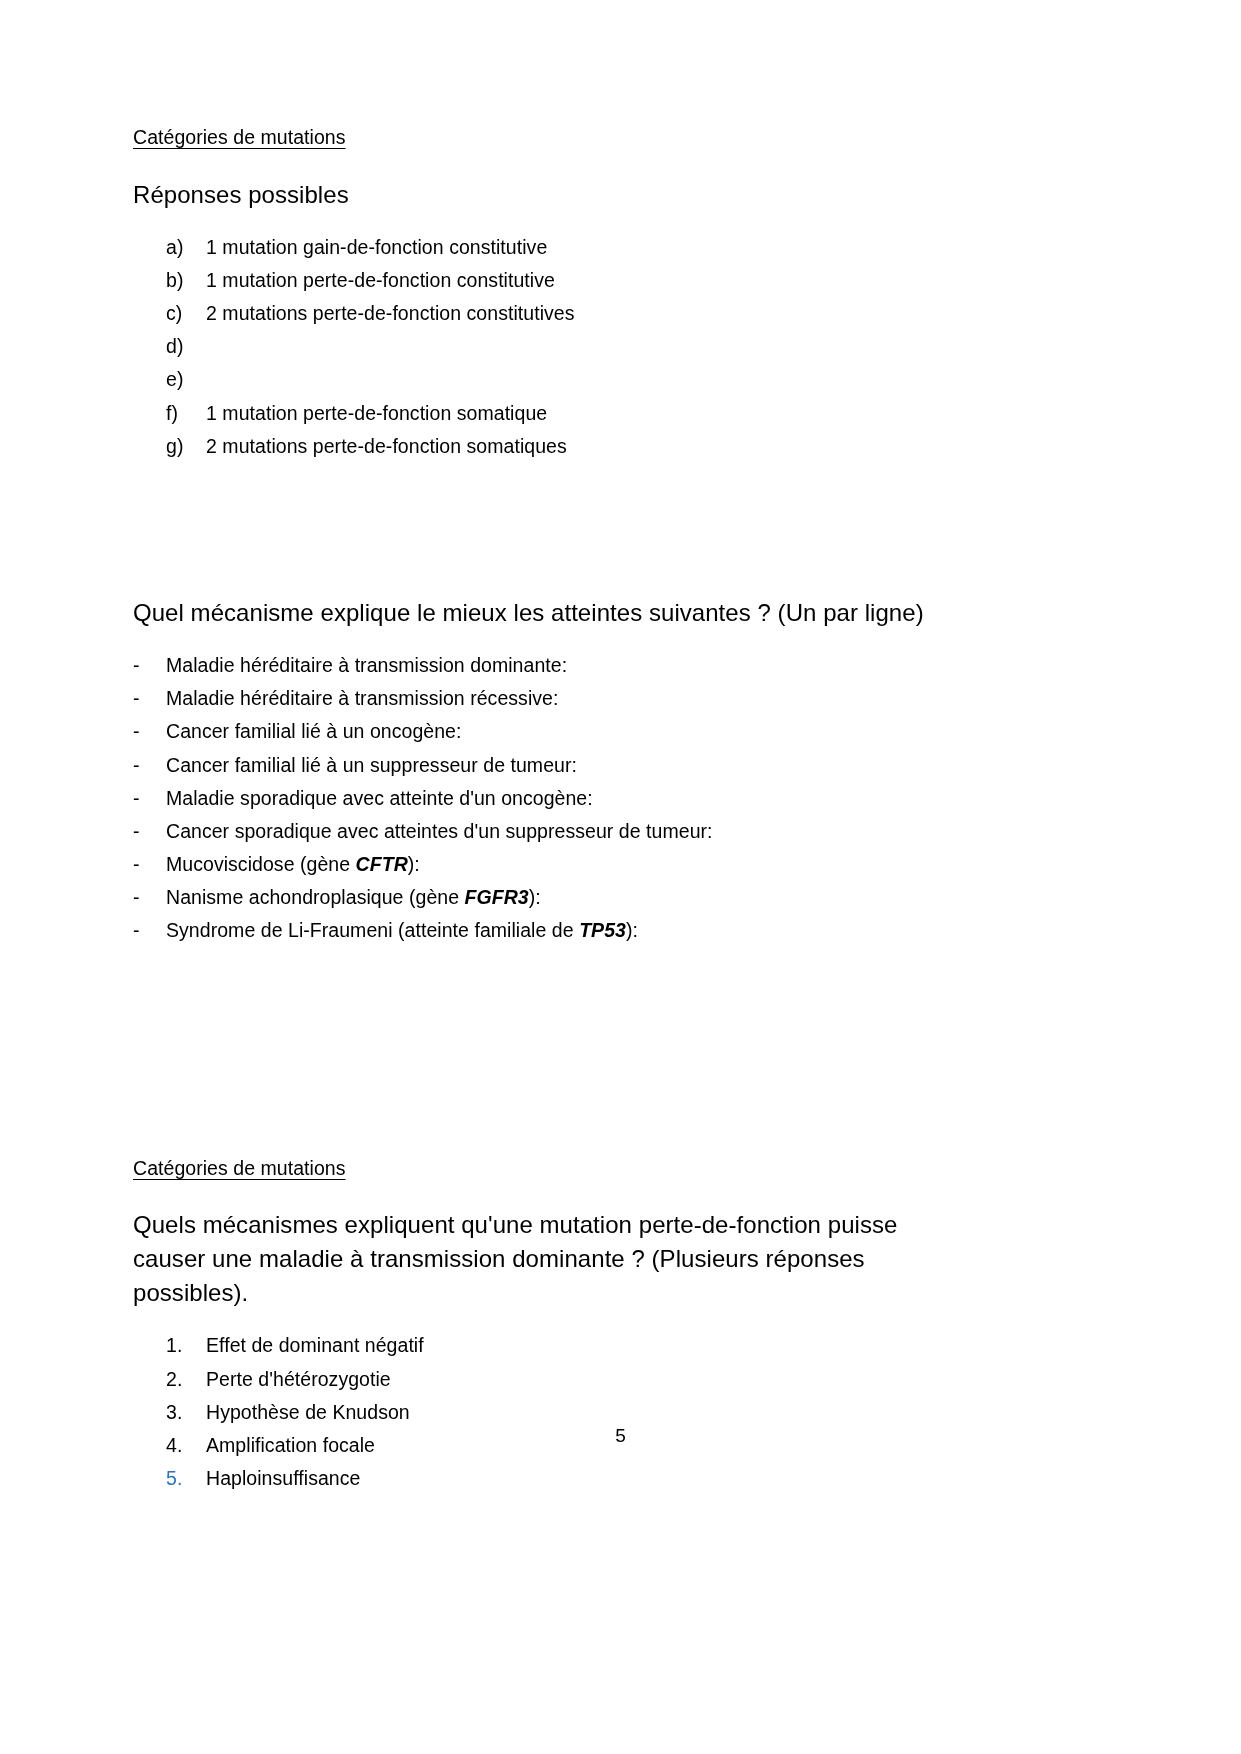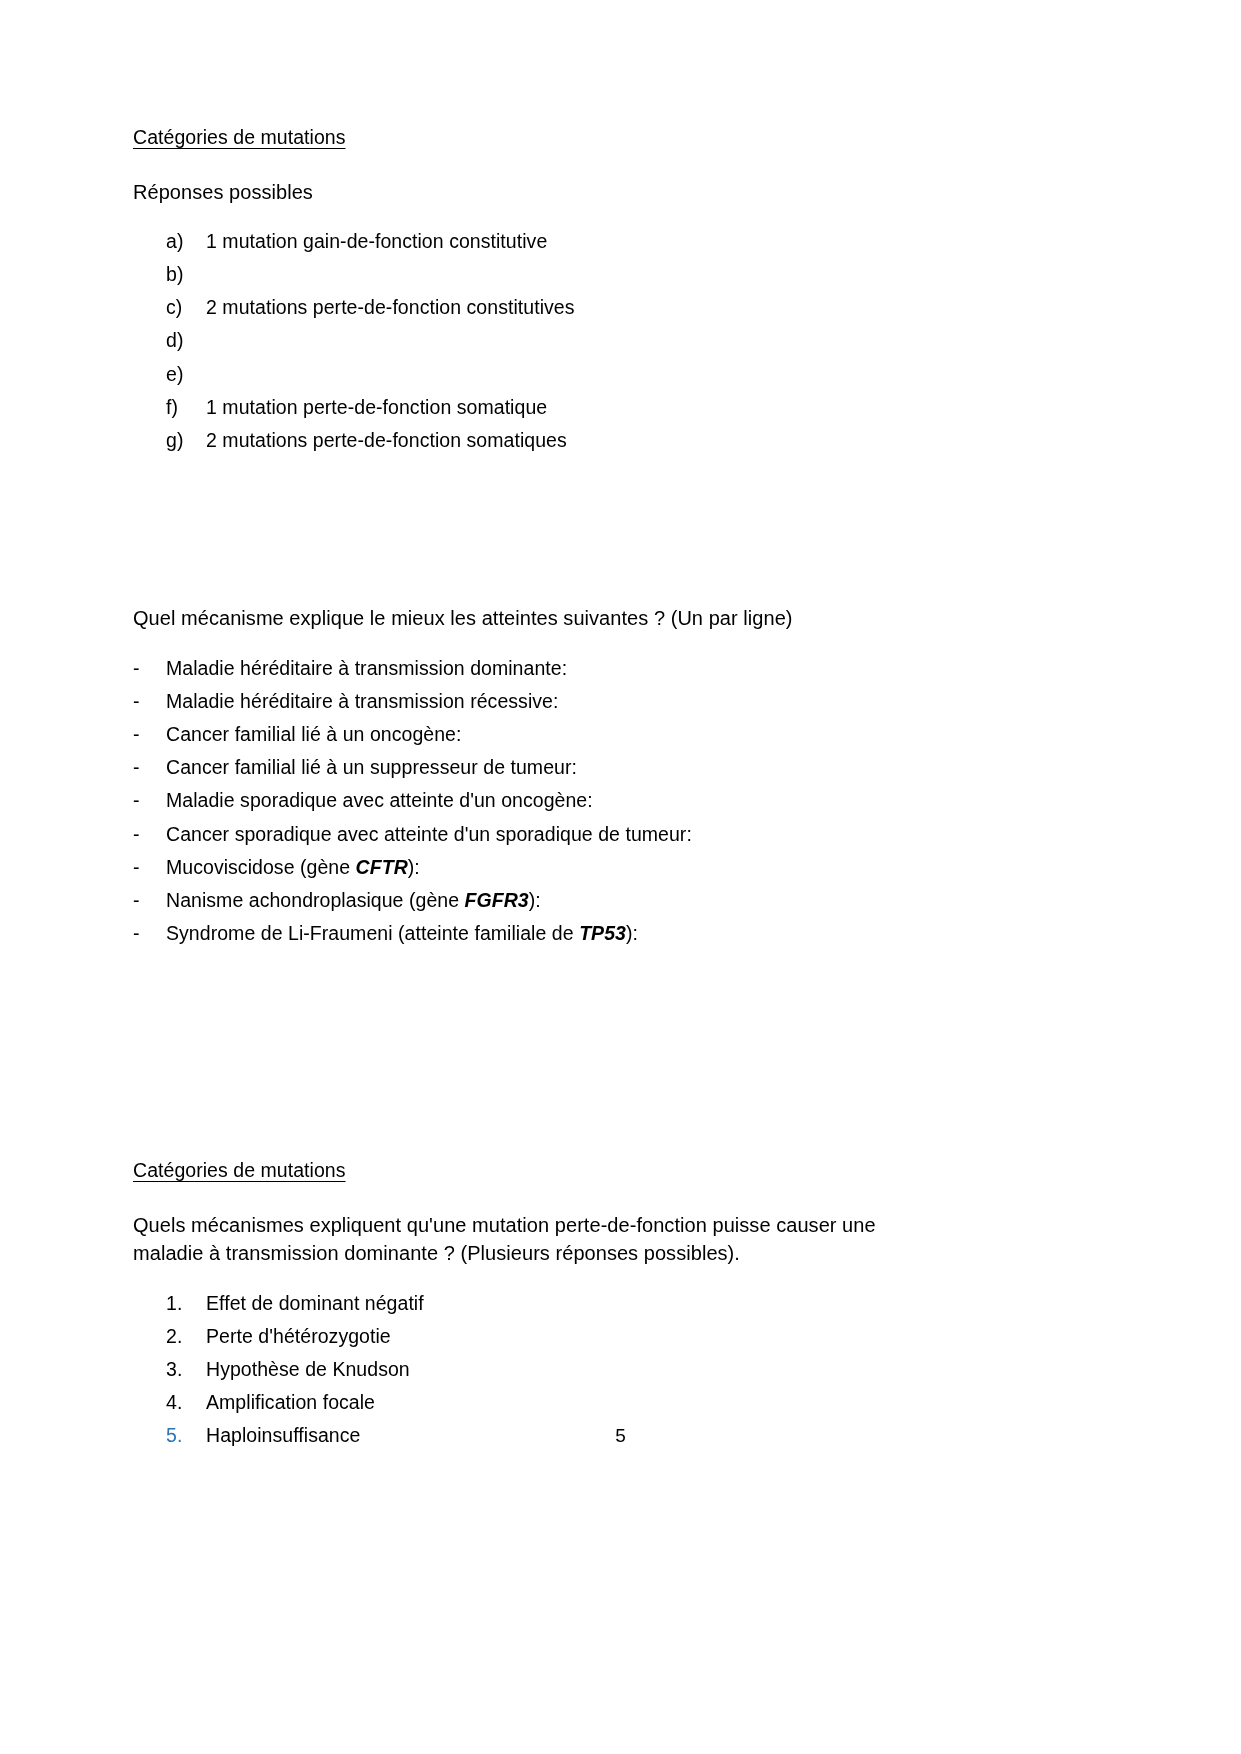--- a/index.html
+++ b/index.html
@@ -25,23 +25,23 @@
   }
   .heading {
     font-size: 19.5px;
     line-height: 1.0;
     text-decoration: underline;
     text-underline-offset: 4px;
     margin: 0 0 30px 0;
     letter-spacing: 0.05px;
   }
   .para {
-    font-size: 20px;
+    font-size: 24px;
     line-height: 1.42;
-    margin: 14px 0 22px 0;
+    margin: 0 0 22px 0;
     letter-spacing: 0.05px;
   }
   .para-wide {
     width: 800px;
   }
   
   .alpha-list {
     margin: 0;
     padding: 0;
     list-style: none;
@@ -122,20 +122,21 @@
 
     <div class="para">Réponses possibles</div>
 
     <ul class="alpha-list" id="s1-answers">
         <li>
           <span class="marker">a)</span>
           <span class="text">1 mutation gain-de-fonction constitutive</span>
         </li>
         <li>
           <span class="marker">b)</span>
+          <span class="text">1 mutation perte-de-fonction constitutive</span>
         </li>
         <li>
           <span class="marker">c)</span>
           <span class="text">2 mutations perte-de-fonction constitutives</span>
         </li>
         <li>
           <span class="marker">d)</span>
         </li>
         <li>
           <span class="marker">e)</span>
@@ -170,21 +171,21 @@
         <li>
           <span class="marker">-</span>
           <span class="text"><span>Cancer familial lié à un suppresseur de tumeur:</span></span>
         </li>
         <li>
           <span class="marker">-</span>
           <span class="text"><span>Maladie sporadique avec atteinte d'un oncogène:</span></span>
         </li>
         <li>
           <span class="marker">-</span>
-          <span class="text"><span>Cancer sporadique avec atteinte d'un sporadique de tumeur:</span></span>
+          <span class="text"><span>Cancer sporadique avec atteintes d'un suppresseur de tumeur:</span></span>
         </li>
         <li>
           <span class="marker">-</span>
           <span class="text"><span>Mucoviscidose (gène </span><span class="gene">CFTR</span><span>):</span></span>
         </li>
         <li>
           <span class="marker">-</span>
           <span class="text"><span>Nanisme achondroplasique (gène </span><span class="gene">FGFR3</span><span>):</span></span>
         </li>
         <li>

